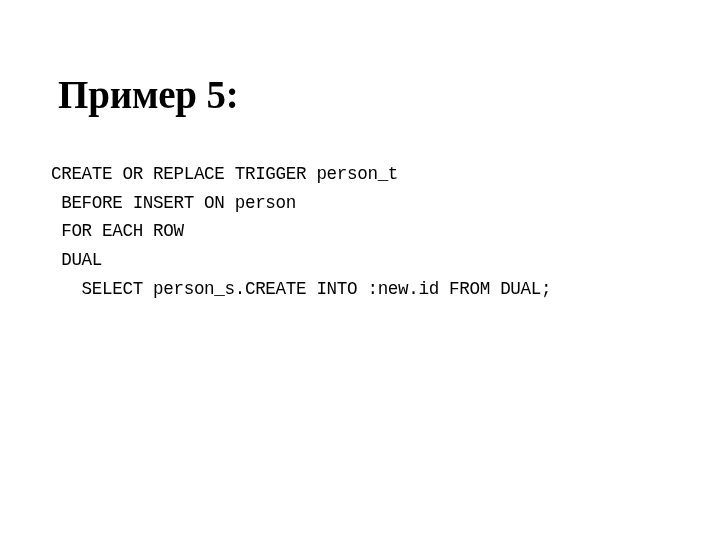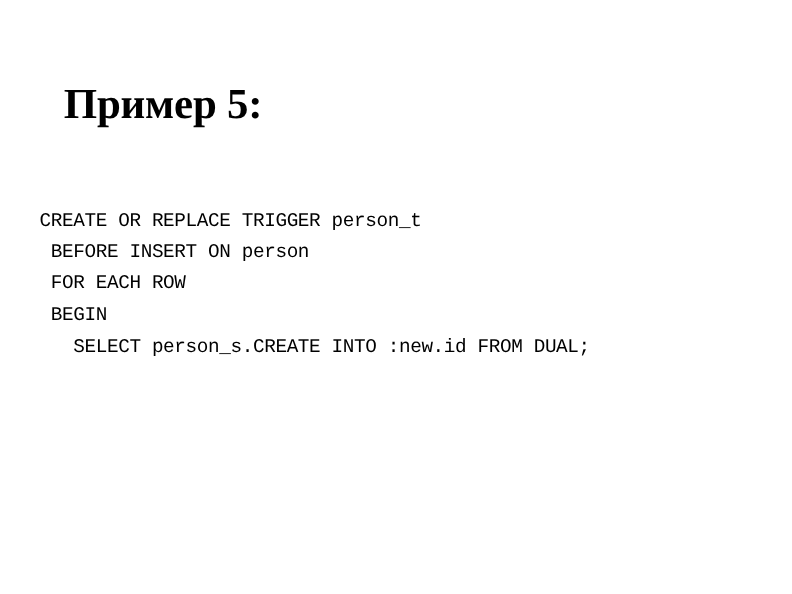--- a/index.html
+++ b/index.html
@@ -27,24 +27,23 @@
     font-family: "Liberation Serif", "DejaVu Serif", serif;
     font-weight: bold;
     font-size: 39px;
     line-height: 42px;
     color: #000000;
     letter-spacing: -0.2px;
     white-space: pre;
   }
   .code-block {
     position: absolute;
-    left: 36px;
+    left: 51px;
     top: 160px;
     width: 660px;
-    margin-top: 27px;
   }
   .code-line {
     font-family: "Liberation Mono", "DejaVu Sans Mono", monospace;
     font-size: 17.6px;
     line-height: 28.7px;
     color: #000000;
     white-space: pre;
     letter-spacing: -0.35px;
   }
 </style>
@@ -52,17 +51,17 @@
 <body>
 
 <div class="slide">
 
   <div class="slide-title">Пример 5:</div>
 
   <div class="code-block">
     <div class="code-line">CREATE OR REPLACE TRIGGER person_t</div>
     <div class="code-line"> BEFORE INSERT ON person</div>
     <div class="code-line"> FOR EACH ROW</div>
-    <div class="code-line"> BEGIN</div>
+    <div class="code-line"> DUAL</div>
     <div class="code-line">   SELECT person_s.CREATE INTO :new.id FROM DUAL;</div>
   </div>
 
 </div>
 
 </body></html>

